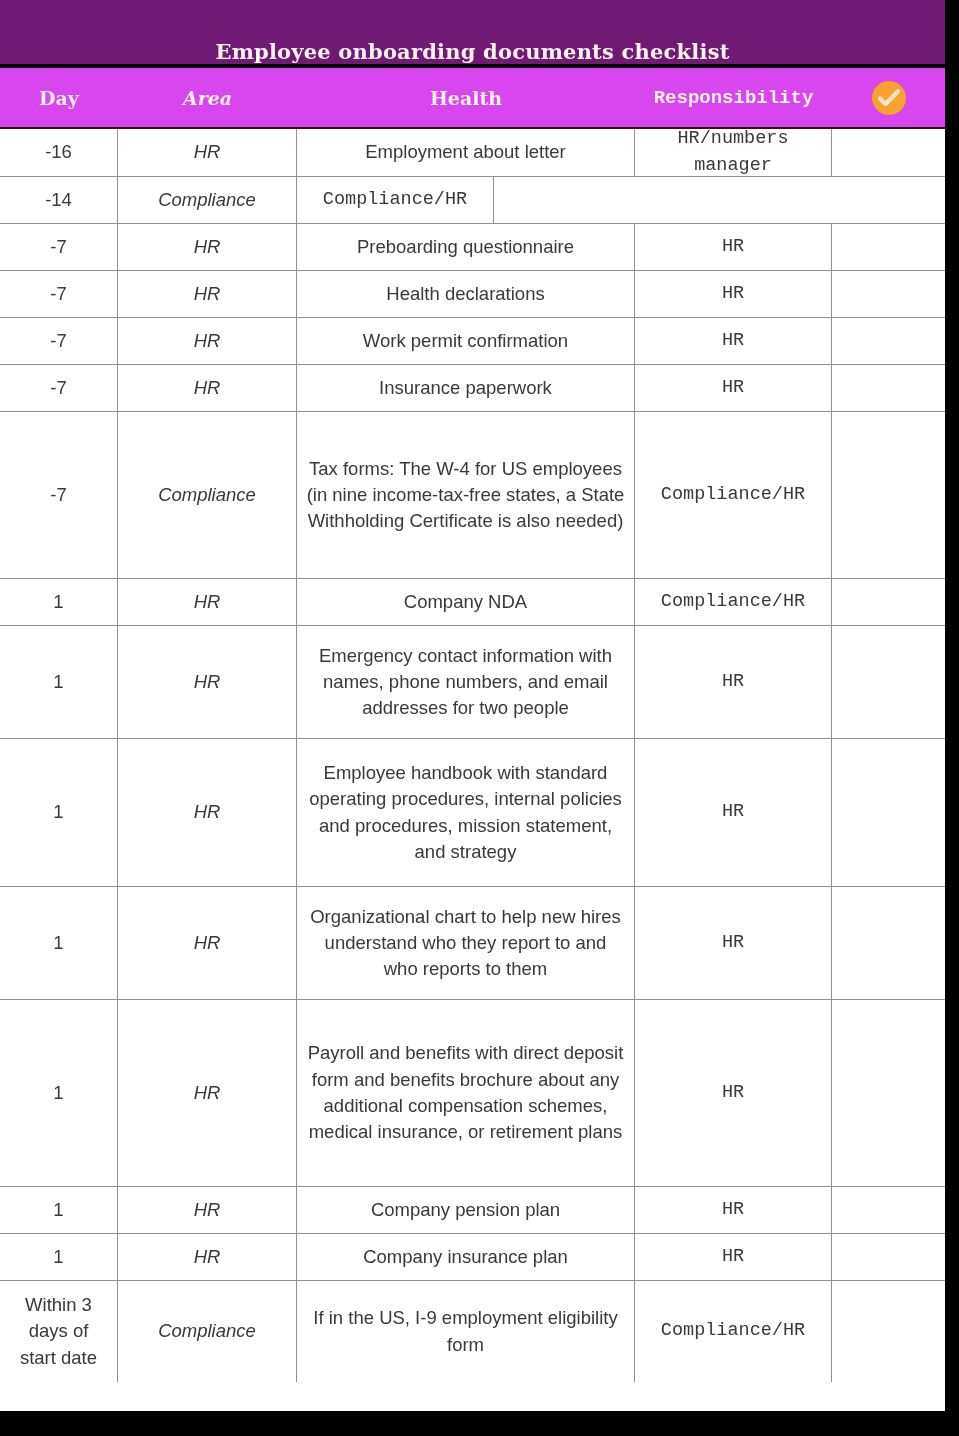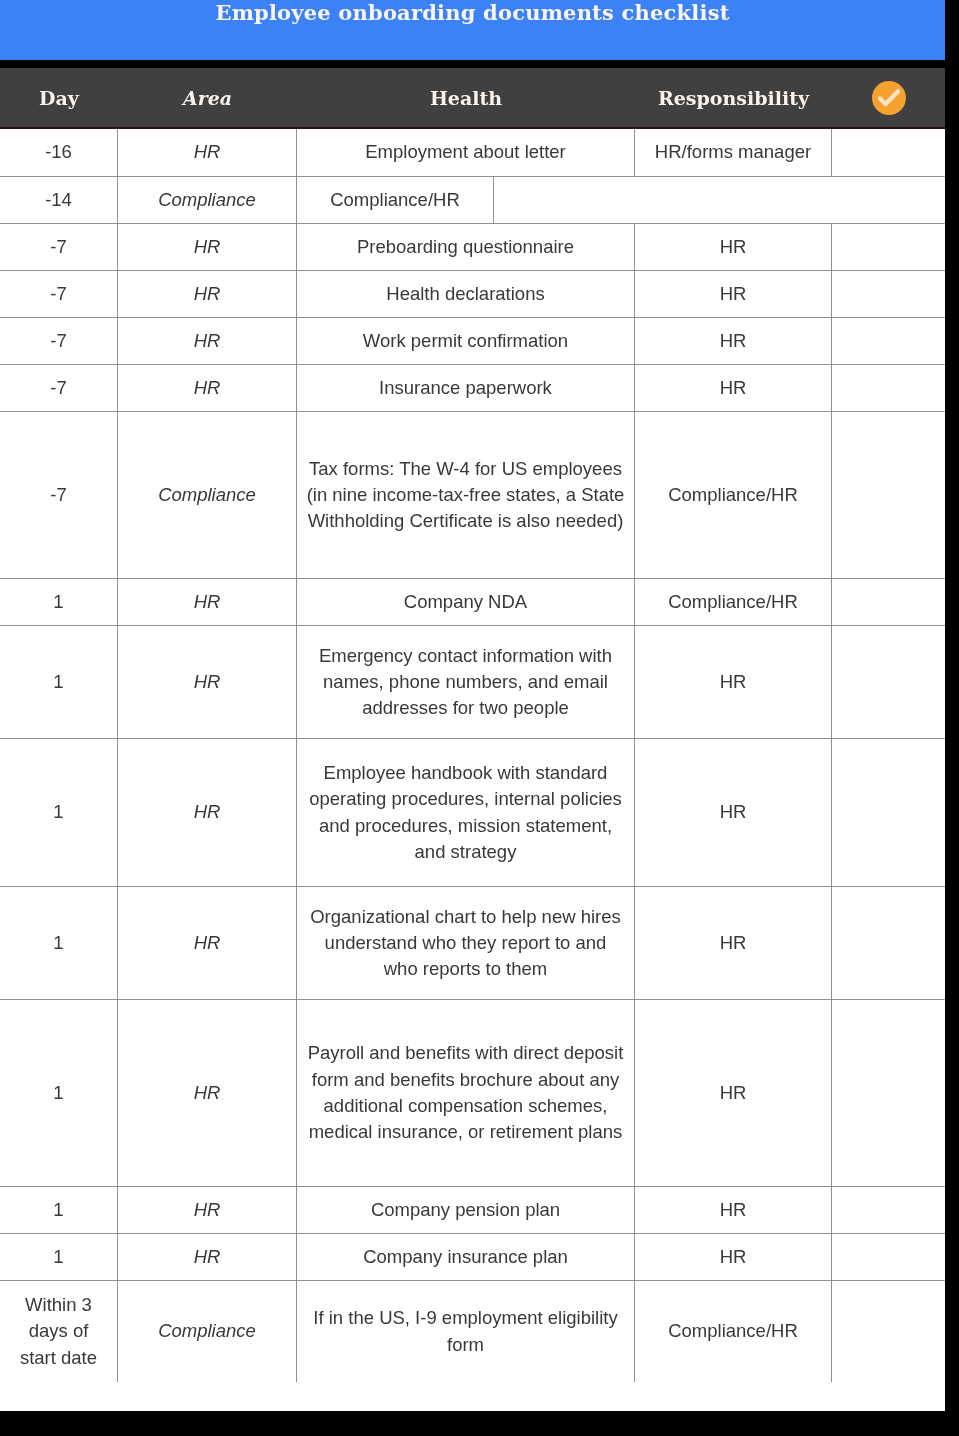--- a/index.html
+++ b/index.html
@@ -26,59 +26,59 @@
     top: 0;
     width: 945px;
     height: 1411px;
     background: #ffffff;
     overflow: hidden;
   }
 
   
   #title-bar {
     height: 68px;
-    background: #3b82f6;
-    display: flex;
-    align-items: flex-start;
+    background: #701a75;
+    display: flex;
+    align-items: flex-end;
     justify-content: center;
-    border-bottom: 8px solid #000000;
+    border-bottom: 4px solid #000000;
   }
   #title-text {
     font-family: "DejaVu Serif", "Liberation Serif", serif;
     font-weight: bold;
     font-size: 21px;
     letter-spacing: 0.2px;
     color: #fdf4ee;
   }
 
   
   #col-header {
     height: 61px;
-    background: #404040;
+    background: #d946ef;
     display: flex;
     align-items: center;
     border-bottom: 2px solid #2a1016;
   }
   .hcell {
     font-family: "DejaVu Serif", "Liberation Serif", serif;
     font-weight: bold;
     font-size: 19px;
     color: #fdf2ea;
     text-align: center;
     display: flex;
     align-items: center;
     justify-content: center;
     height: 100%;
   }
 
   
   .c-day   { width: 118px; }
   .c-area  { width: 179px; font-style: italic; }
   .c-act   { width: 338px; }
-  .c-resp  { width: 197px; }
+  .c-resp  { width: 197px; font-family: Liberation Mono, monospace; }
   .c-chk   { width: 113px; }
 
   
   #check-badge {
     width: 34px;
     height: 34px;
     border-radius: 50%;
     background: #f5a22e;
     position: relative;
   }
@@ -135,21 +135,21 @@
           </svg>
         </span>
       </div>
     </div>
 
     <div id="tbody">
         <div class="row" style="height: 48px;">
           <div class="cell c-day nw">-16</div>
           <div class="cell c-area nw">HR</div>
           <div class="cell c-act">Employment about letter</div>
-          <div class="cell c-resp">HR/forms manager</div>
+          <div class="cell c-resp">HR/numbers manager</div>
           <div class="cell c-chk nw"></div>
         </div>
         <div class="row" style="height: 47px;">
           <div class="cell c-day nw">-14</div>
           <div class="cell c-area nw">Compliance</div>
           <div class="cell c-resp nw">Compliance/HR</div>
           <div class="cell c-chk nw"></div>
         </div>
         <div class="row" style="height: 47px;">
           <div class="cell c-day nw">-7</div>

